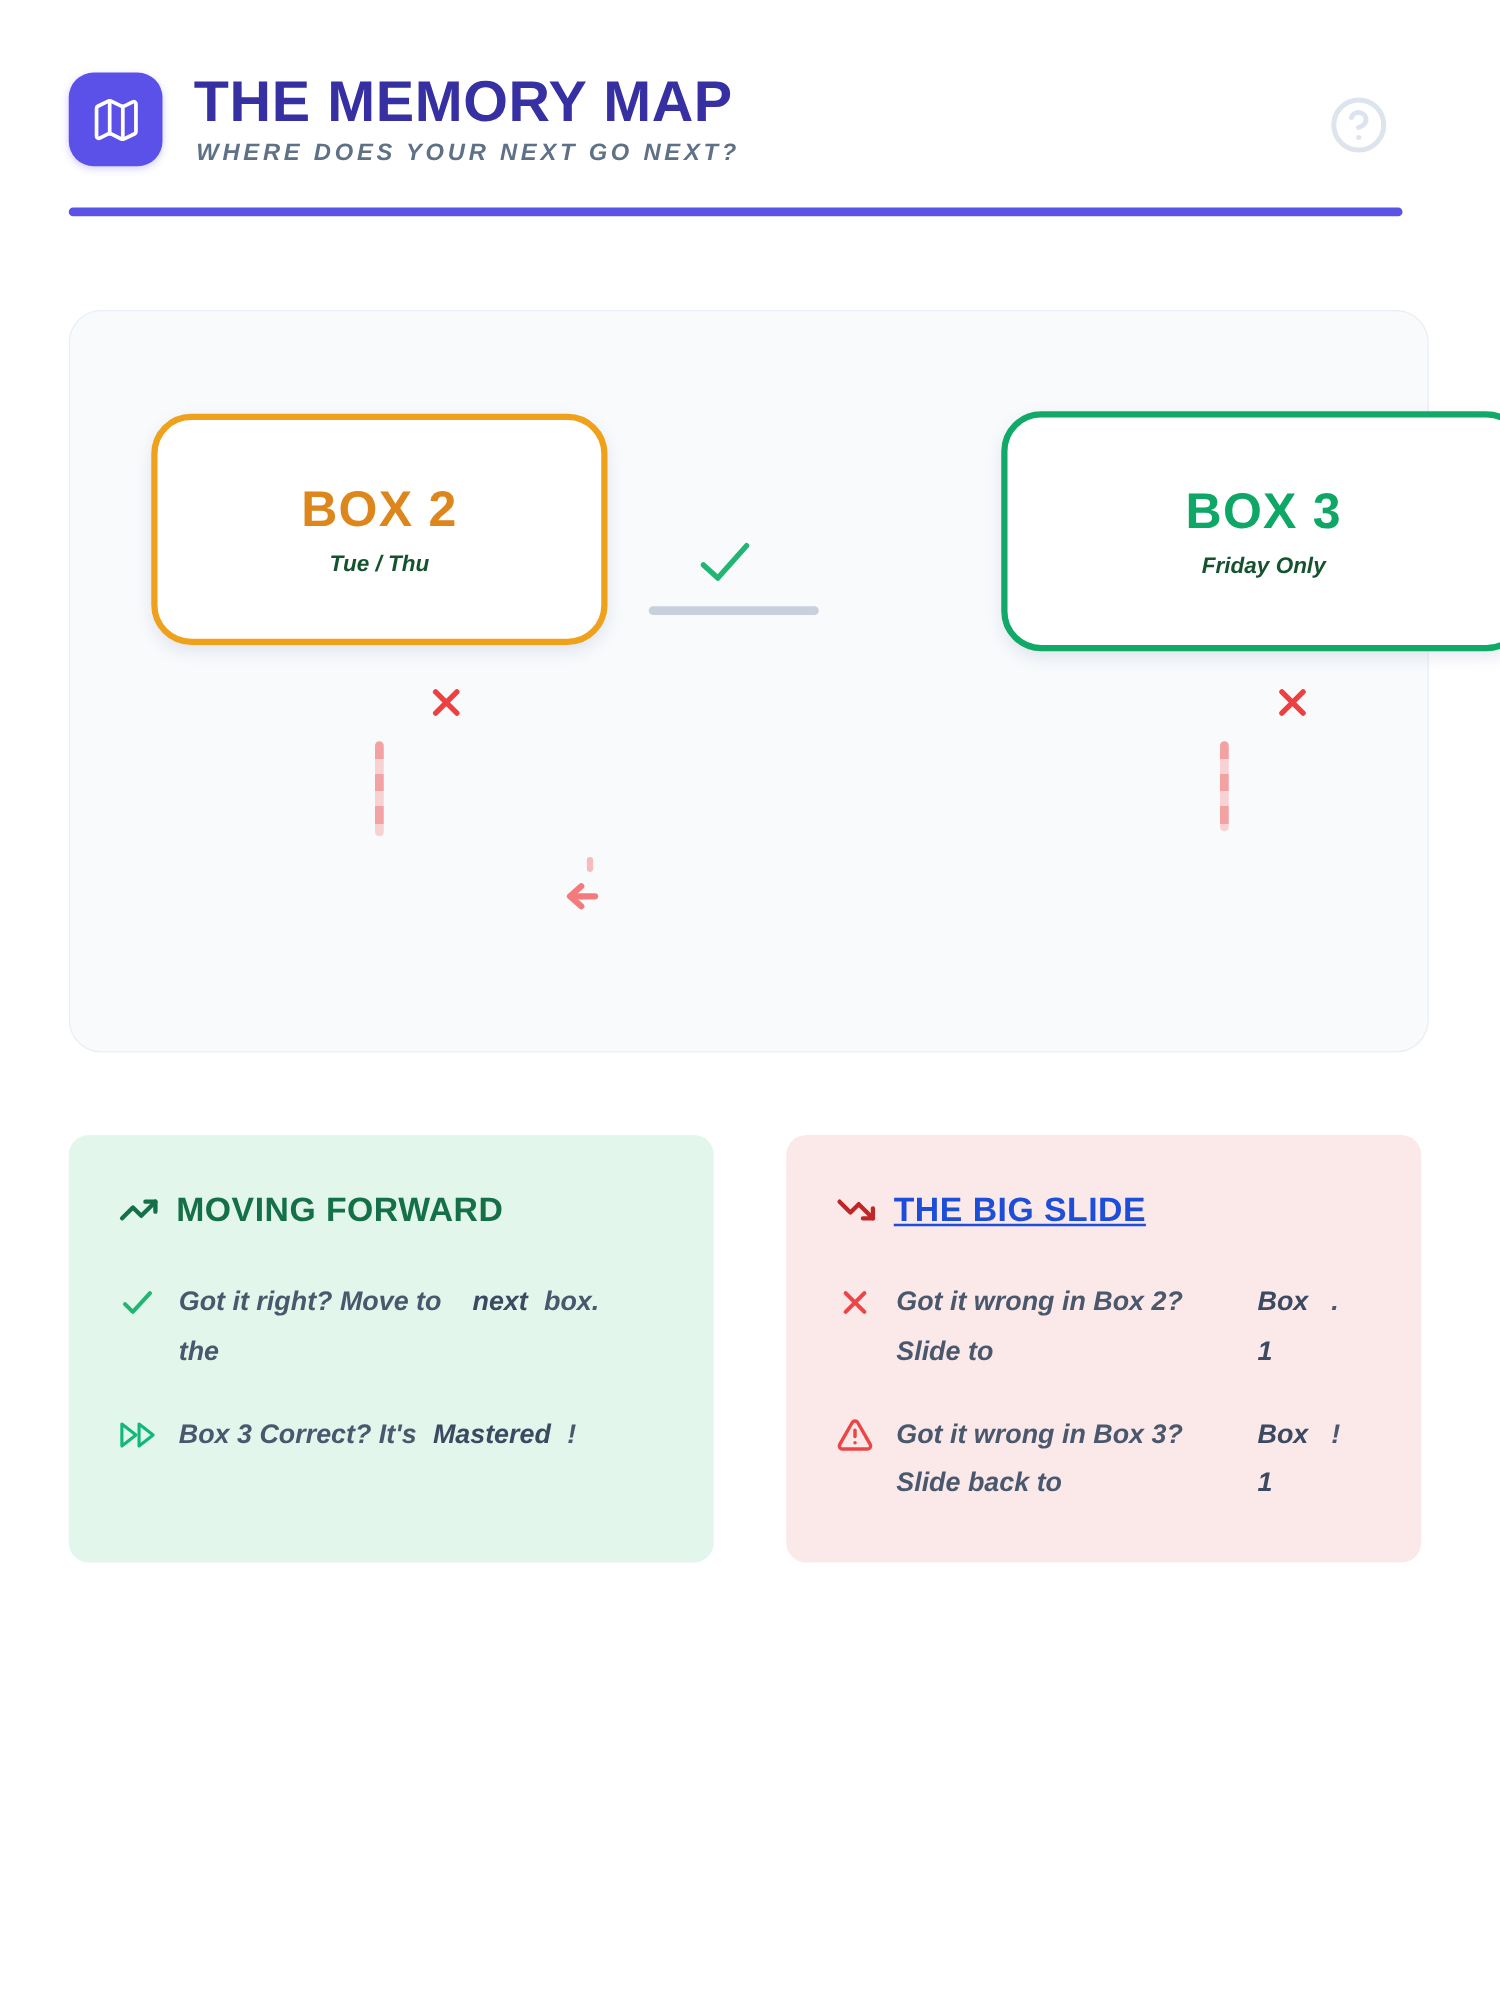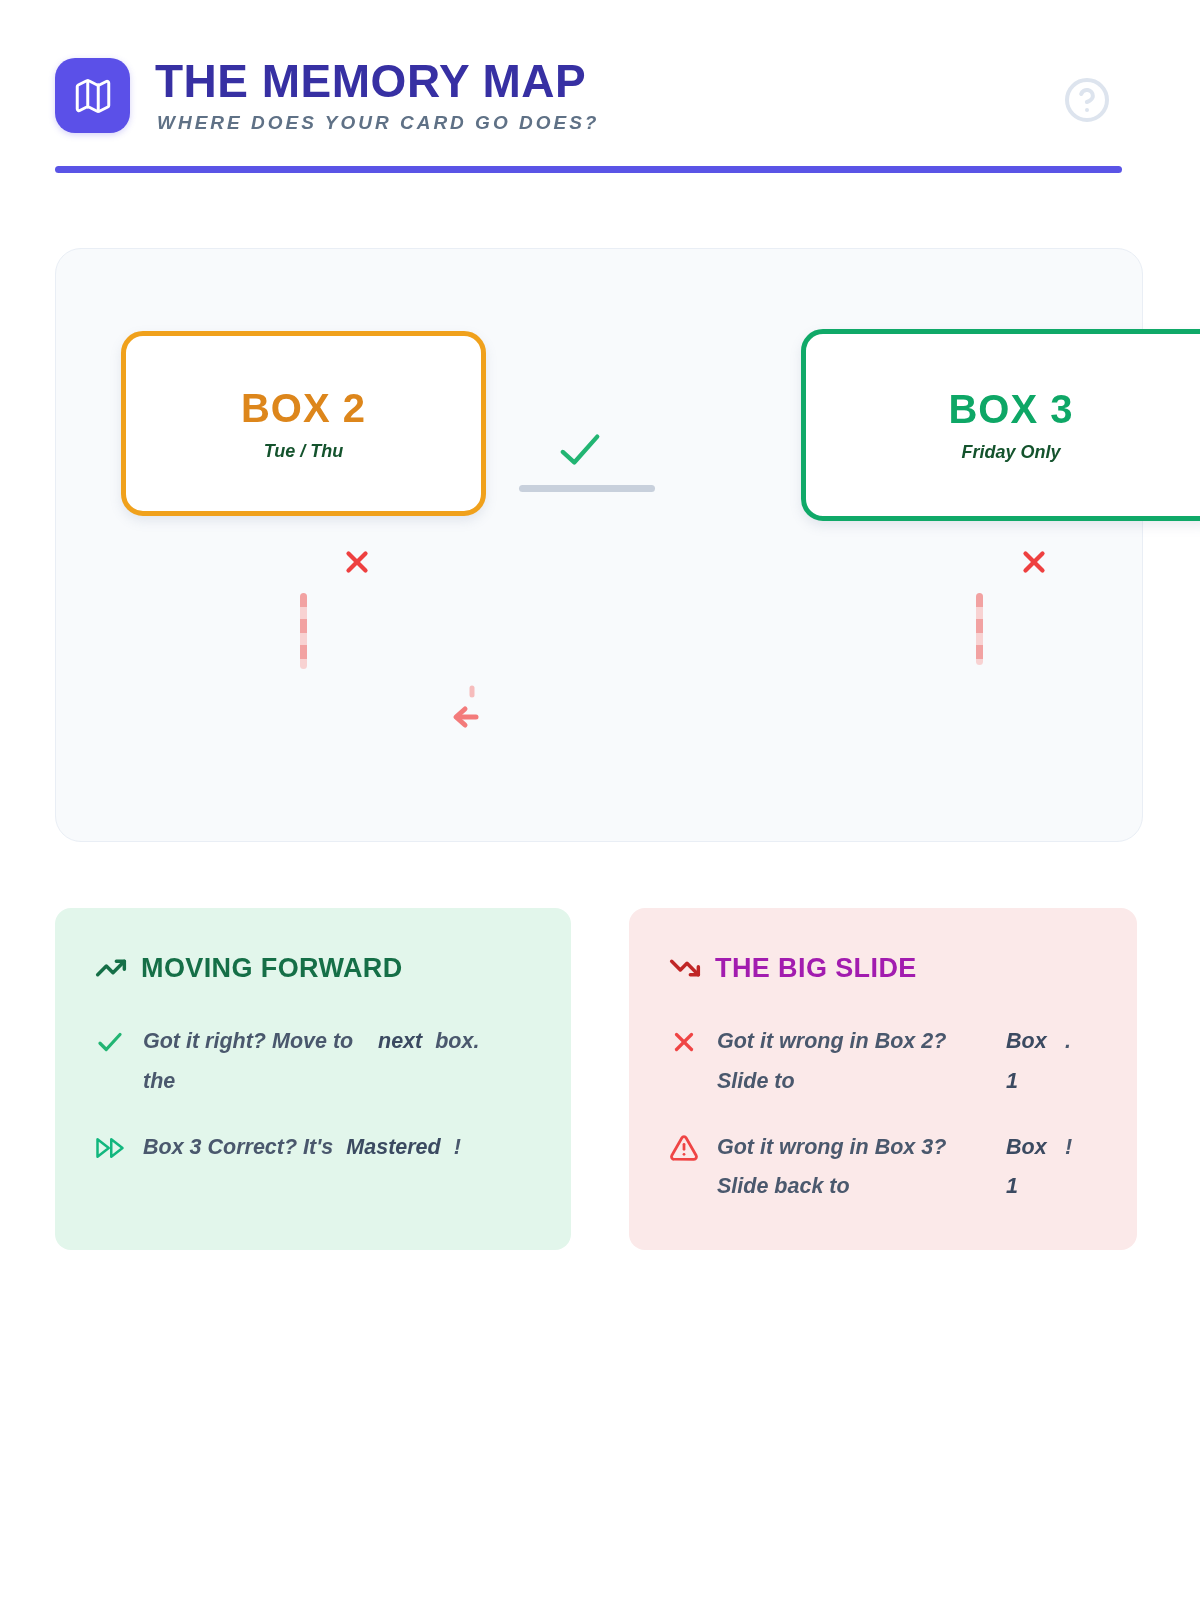--- a/index.html
+++ b/index.html
@@ -9,21 +9,21 @@
   
   .app-icon{left:55px;top:58px;width:75px;height:75px;border-radius:20px;background:#5b50e8;
     display:flex;align-items:center;justify-content:center;box-shadow:0 2px 6px rgba(91,80,232,.25);}
   .page-title{left:155px;top:54px;font-size:46px;font-weight:800;color:#3730a3;letter-spacing:.5px;white-space:nowrap;}
   .page-subtitle{left:157px;top:112px;font-size:19px;font-weight:700;font-style:italic;color:#5f7186;letter-spacing:3px;white-space:nowrap;}
   .help-btn{left:1063px;top:76px;width:48px;height:48px;cursor:pointer;}
   .header-rule{left:55px;top:166px;width:1067px;height:7px;border-radius:4px;background:#5a54e6;}
 
   
   .stage{left:55px;top:248px;width:1086px;height:592px;border-radius:26px;background:#f8fafc;border:1px solid #e9eef5;}
-  .mem-box{box-sizing:border-box;background:#ffffff;border-radius:22px;display:flex;flex-direction:column;
+  .mem-box{box-sizing:border-box;background:#ffffff;border-radius:32px;display:flex;flex-direction:column;
     align-items:center;justify-content:center;gap:10px;box-shadow:0 5px 12px rgba(120,130,160,.16);}
   .box2{left:65px;top:82px;width:365px;height:185px;border:5px solid #f0a11c;}
   .box3{left:745px;top:80px;width:420px;height:192px;border:5px solid #10a968;}
   .box-title{font-size:40px;font-weight:800;letter-spacing:1px;}
   .box2 .box-title{color:#dd861b;}
   .box3 .box-title{color:#0ea766;}
   .box-sub{font-size:18px;font-weight:700;color:#14532d;font-style:italic;}
   .check-wrap{left:501px;top:182px;}
   .conn-line{left:463px;top:236px;width:136px;height:7px;border-radius:4px;background:#c8d0dc;}
   .xmark2{left:284px;top:296px;}
@@ -34,21 +34,21 @@
   .dash3{left:920px;top:344px;height:72px;}
   .elbow{left:390px;top:436px;}
 
   
   .card{box-sizing:border-box;border-radius:16px;padding:44px 40px 0 40px;}
   .card-green{left:55px;top:908px;width:516px;height:342px;background:#e2f6eb;}
   .card-red{left:629px;top:908px;width:508px;height:342px;background:#fbe9e9;}
   .card-title-row{display:flex;align-items:center;gap:14px;}
   .card-title{font-size:27px;font-weight:800;letter-spacing:.4px;}
   .card-green .card-title{color:#156f47;}
-  .card-red .card-title{color:#a21caf;}
+  .card-red .card-title{color:#1d4ed8;text-decoration:underline;}
   .rules{margin-top:38px;display:flex;flex-direction:column;gap:26px;}
   .rule{display:flex;gap:18px;align-items:flex-start;}
   .rule-icon{flex:0 0 30px;width:30px;height:30px;margin-top:5px;}
   .rule-text{display:flex;align-items:baseline;gap:13px;font-size:21.5px;line-height:1.85;
     font-weight:600;color:#4a586d;font-style:italic;}
   .rule-bold{font-weight:700;color:#3b4a61;}
   .w-g1{width:222px;}
   .w-r{width:276px;}
   .w-box1{width:46px;}
 
@@ -60,21 +60,21 @@
 <div class="abs app-icon">
   <span>
     <svg width="42" height="42" viewBox="0 0 24 24" fill="none" stroke="#ffffff" stroke-width="1.7" stroke-linecap="round" stroke-linejoin="round">
       <path d="M14.106 5.553a2 2 0 0 0 1.788 0l3.659-1.83A1 1 0 0 1 21 4.619v12.764a1 1 0 0 1-.553.894l-4.553 2.277a2 2 0 0 1-1.788 0l-4.212-2.106a2 2 0 0 0-1.788 0l-3.659 1.83A1 1 0 0 1 3 19.381V6.618a1 1 0 0 1 .553-.894l4.553-2.277a2 2 0 0 1 1.788 0z"></path>
       <path d="M15 5.764v15"></path>
         <path d="M9 3.236v15"></path>
     </svg>
   </span>
 </div>
 <div class="abs page-title">THE MEMORY MAP</div>
-<div class="abs page-subtitle">WHERE DOES YOUR CARD GO DOES?</div>
+<div class="abs page-subtitle">WHERE DOES YOUR NEXT GO NEXT?</div>
 <div class="abs help-btn">
   <span>
     <svg width="48" height="48" viewBox="0 0 24 24" fill="none" stroke="#dde4ee" stroke-width="2" stroke-linecap="round" stroke-linejoin="round">
       <circle cx="12" cy="12" r="10"></circle>
       <path d="M9.09 9a3 3 0 0 1 5.83 1c0 2-3 3-3 3"></path>
       <path d="M12 17h.01"></path>
     </svg>
   </span>
 </div>
 <div class="abs header-rule"></div>

